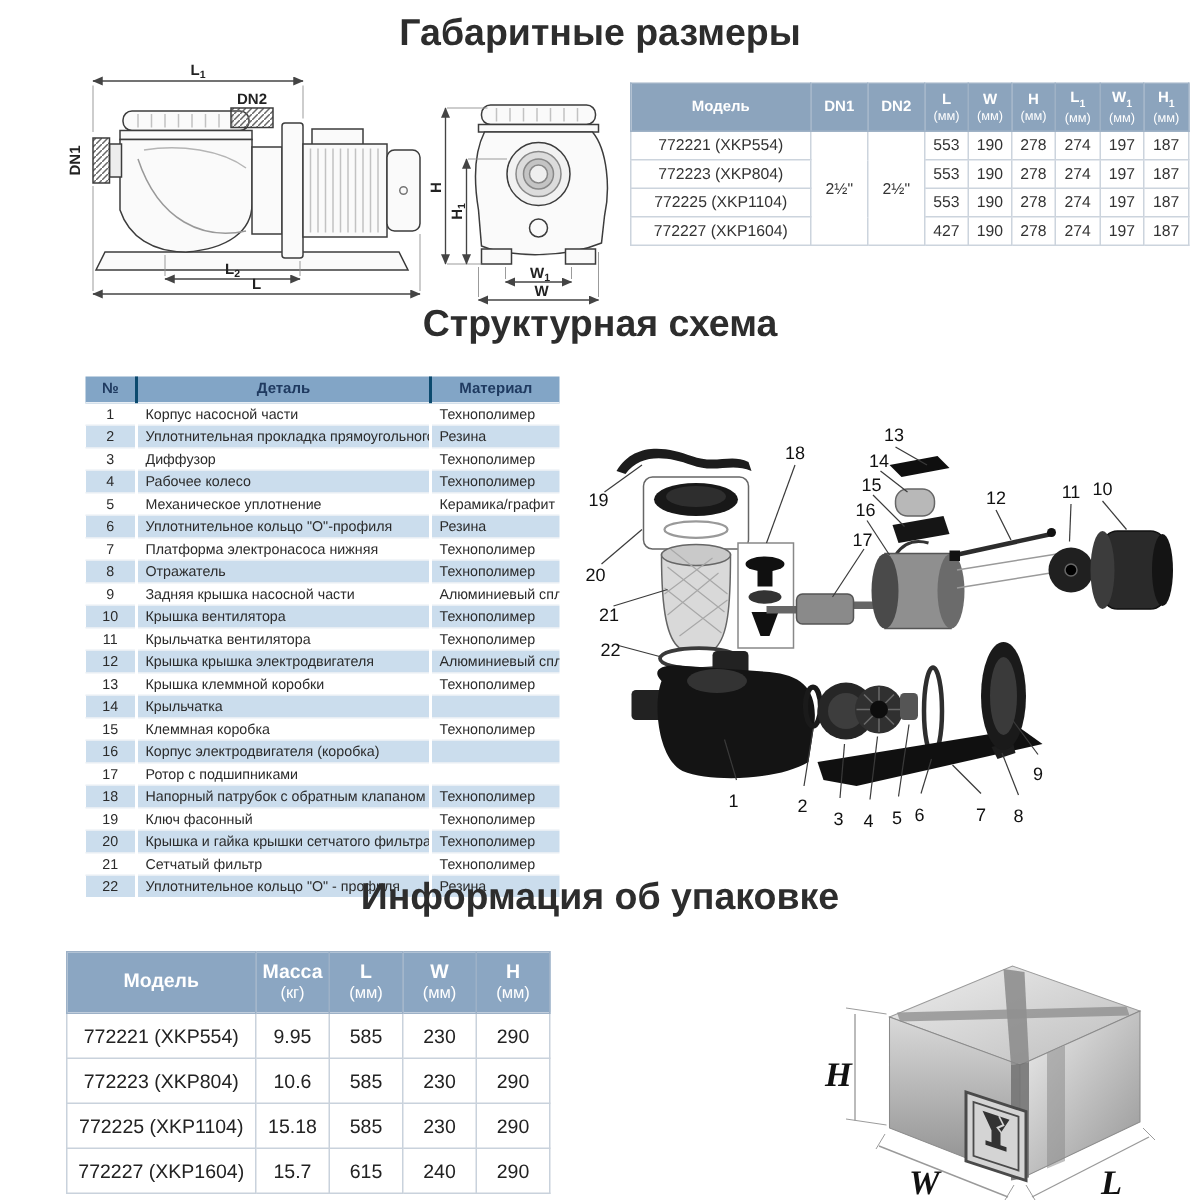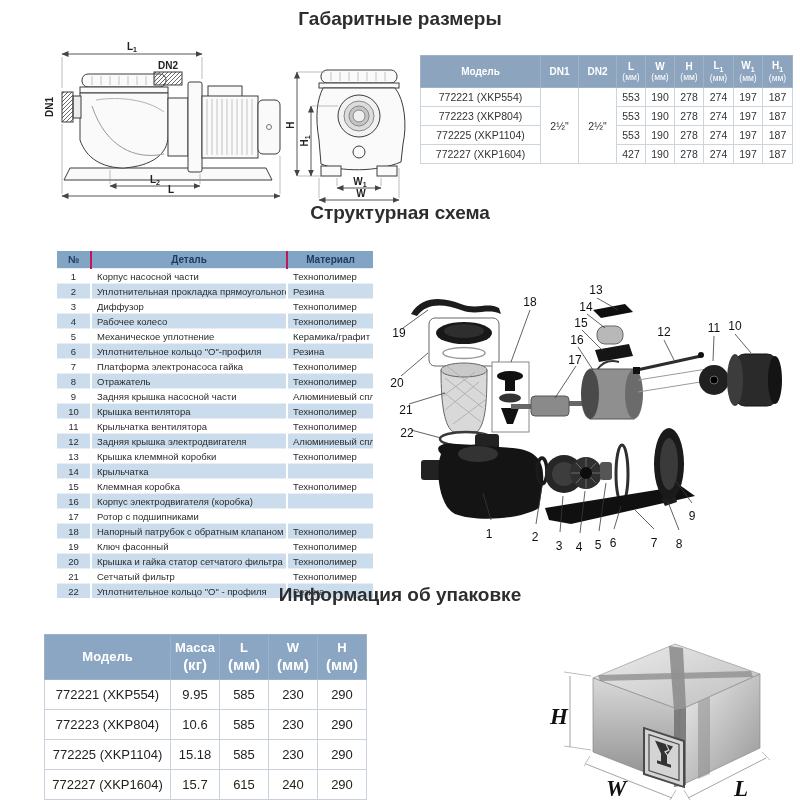--- a/index.html
+++ b/index.html
@@ -1,45 +1,45 @@
 <!DOCTYPE html>
 <html><head>
 <meta charset="utf-8">
 <style>
   html,body{margin:0;padding:0;background:#fff;}
   body{width:800px;height:800px;font-family:"Liberation Sans",sans-serif;}
   .page{position:relative;width:800px;height:800px;background:#fff;overflow:hidden;}
   h2.sec{position:absolute;left:0;width:800px;text-align:center;margin:0;
-         font-size:19px;font-weight:600;color:#2d2d2d;}
+         font-size:25px;font-weight:600;color:#2d2d2d;}
   table{border-collapse:collapse;}
 
   
   #dim-table{position:absolute;left:420px;top:55px;width:372px;font-size:10.5px;color:#333;table-layout:fixed;}
   #dim-table th{background:#8ca4bd;color:#fff;font-weight:600;border:1px solid #9fb2c6;
                 font-size:10px;line-height:1.12;padding:4px 1px;vertical-align:middle;}
   #dim-table td{border:1px solid #ccd4dd;text-align:center;height:18px;padding:0 2px;background:#fff;}
   #dim-table .unit{display:block;font-size:8.5px;font-weight:400;}
   #dim-table sub{font-size:7px;}
   #dim-table td.model{font-size:10.5px;}
 
   
   #parts-table{position:absolute;left:57px;top:251px;width:316px;font-size:9.5px;color:#2b2b2b;table-layout:fixed;}
   #parts-table th{background:#82a5c6;color:#1f3a60;font-weight:700;font-size:10px;
-                  padding:3px 2px;border-left:2px solid #be185d;}
+                  padding:3px 2px;border-left:2px solid #0c4a6e;}
   #parts-table th:first-child{border-left:none;}
   #parts-table td{padding:1.5px 5px;border-left:2px solid #fff;border-top:1px solid #e8eef4;
                   line-height:11px;white-space:nowrap;overflow:hidden;}
   #parts-table td:first-child{text-align:center;border-left:none;}
   #parts-table tbody tr:nth-child(even){background:#cbdded;}
 
   
   #pack-table{position:absolute;left:44px;top:634px;width:322px;font-size:13px;color:#222;table-layout:fixed;}
   #pack-table th{background:#8ba6c2;color:#fff;font-weight:600;font-size:13px;line-height:1.15;
                  padding:6px 2px;border:1px solid #9db1c7;vertical-align:middle;}
-  #pack-table th .unit{display:block;font-size:15px;font-weight:700;}
+  #pack-table th .unit{display:block;font-size:11px;font-weight:400;}
   #pack-table td{border:1px solid #c9d2dc;text-align:center;height:27px;background:#fff;}
 
   
   .dimlab{font-family:"Liberation Sans",sans-serif;font-size:10px;font-weight:700;fill:#222;}
   .dimlab .sx{font-size:7px;}
   .callout{font-family:"Liberation Sans",sans-serif;font-size:12px;fill:#111;}
   .boxlab{font-family:"Liberation Serif",serif;font-style:italic;font-weight:700;font-size:23px;fill:#111;}
   .dim{stroke:#444;stroke-width:0.9;}
   .ext{stroke:#909090;stroke-width:0.6;}
   .ol{fill:#fafafa;stroke:#3c3c3c;stroke-width:1;}
@@ -273,21 +273,21 @@
           <td>Механическое уплотнение</td>
           <td>Керамика/графит</td>
         </tr>
         <tr>
           <td>6</td>
           <td>Уплотнительное кольцо "О"-профиля</td>
           <td>Резина</td>
         </tr>
         <tr>
           <td>7</td>
-          <td>Платформа электронасоса гайка</td>
+          <td>Платформа электронасоса нижняя</td>
           <td>Технополимер</td>
         </tr>
         <tr>
           <td>8</td>
           <td>Отражатель</td>
           <td>Технополимер</td>
         </tr>
         <tr>
           <td>9</td>
           <td>Задняя крышка насосной части</td>
@@ -298,21 +298,21 @@
           <td>Крышка вентилятора</td>
           <td>Технополимер</td>
         </tr>
         <tr>
           <td>11</td>
           <td>Крыльчатка вентилятора</td>
           <td>Технополимер</td>
         </tr>
         <tr>
           <td>12</td>
-          <td>Задняя крышка электродвигателя</td>
+          <td>Крышка крышка электродвигателя</td>
           <td>Алюминиевый сплав</td>
         </tr>
         <tr>
           <td>13</td>
           <td>Крышка клеммной коробки</td>
           <td>Технополимер</td>
         </tr>
         <tr>
           <td>14</td>
           <td>Крыльчатка</td>
@@ -338,21 +338,21 @@
           <td>Напорный патрубок с обратным клапаном</td>
           <td>Технополимер</td>
         </tr>
         <tr>
           <td>19</td>
           <td>Ключ фасонный</td>
           <td>Технополимер</td>
         </tr>
         <tr>
           <td>20</td>
-          <td>Крышка и гайка статор сетчатого фильтра</td>
+          <td>Крышка и гайка крышки сетчатого фильтра</td>
           <td>Технополимер</td>
         </tr>
         <tr>
           <td>21</td>
           <td>Сетчатый фильтр</td>
           <td>Технополимер</td>
         </tr>
         <tr>
           <td>22</td>
           <td>Уплотнительное кольцо "О" - профиля</td>

